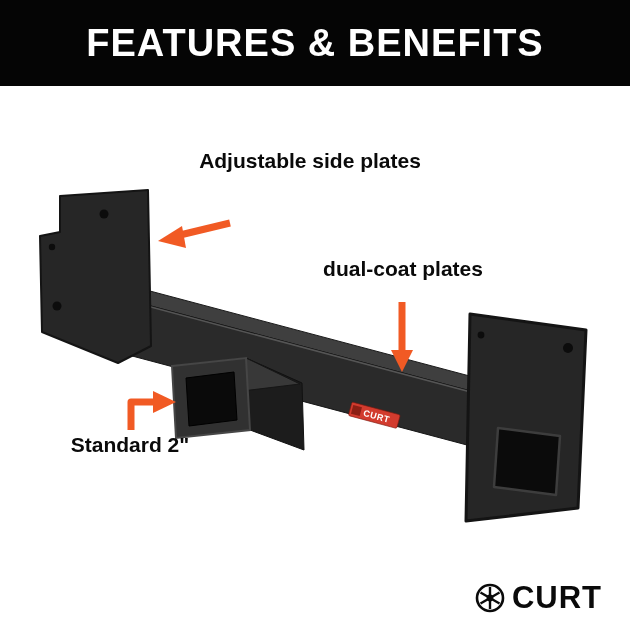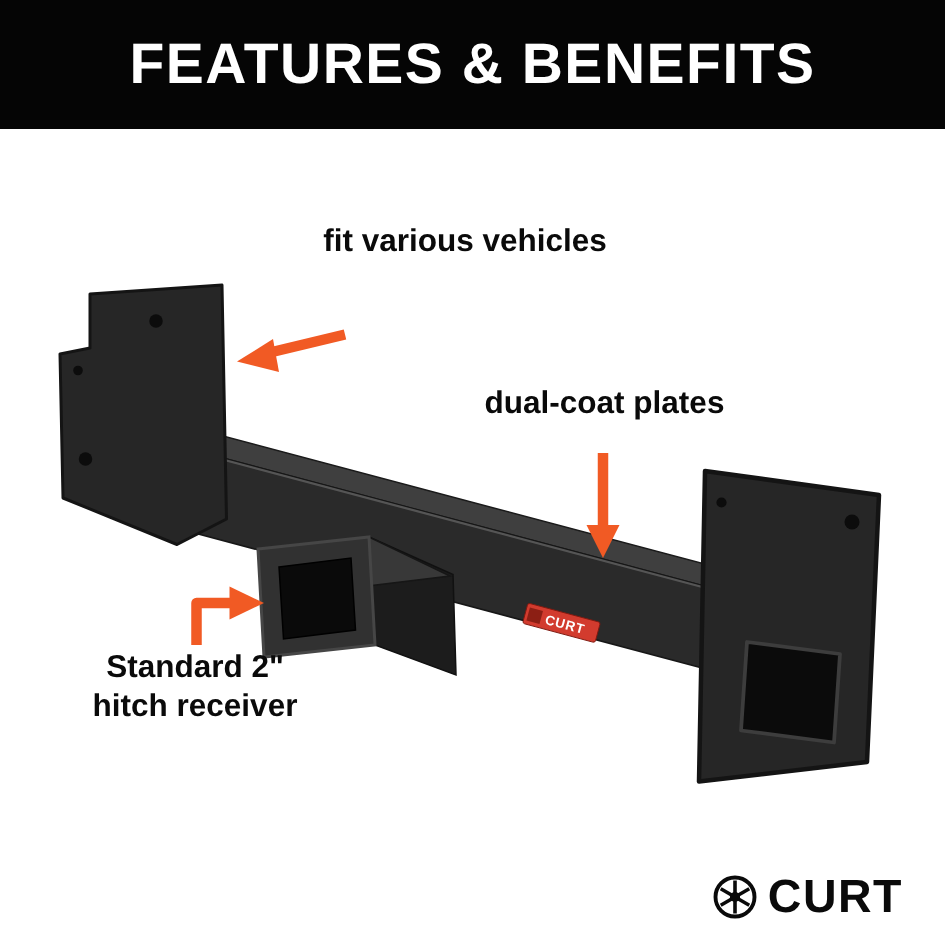--- a/index.html
+++ b/index.html
@@ -85,30 +85,29 @@
     <polygon points="402,372 391,350 413,350" fill="#F15A24"></polygon>
   </g>
 
   <g>
     <path d="M131,430 L131,402 L156,402" fill="none" stroke="#F15A24" stroke-width="7" stroke-linejoin="round"></path>
     <polygon points="176,402 153,391 153,413" fill="#F15A24"></polygon>
   </g>
 </svg>
 
 <div class="callout" id="callout-side-plates">
-  <div>fit various vehicles</div>
+  <div>Adjustable side plates</div>
 </div>
 
 <div class="callout" id="callout-finish">
   <div>dual-coat plates</div>
 </div>
 
 <div class="callout" id="callout-receiver">
   <div>Standard 2"</div>
-  <div>hitch receiver</div>
 </div>
 
 <div class="logo">
   <svg width="30" height="30" viewBox="0 0 30 30" aria-hidden="true">
     <circle cx="15" cy="15" r="13" fill="none" stroke="#0a0a0a" stroke-width="2.6"></circle>
     <g stroke="#0a0a0a" stroke-width="2.4">
       <line x1="15" y1="4" x2="15" y2="26"></line>
       <line x1="5.5" y1="9.5" x2="24.5" y2="20.5"></line>
       <line x1="5.5" y1="20.5" x2="24.5" y2="9.5"></line>
     </g>

